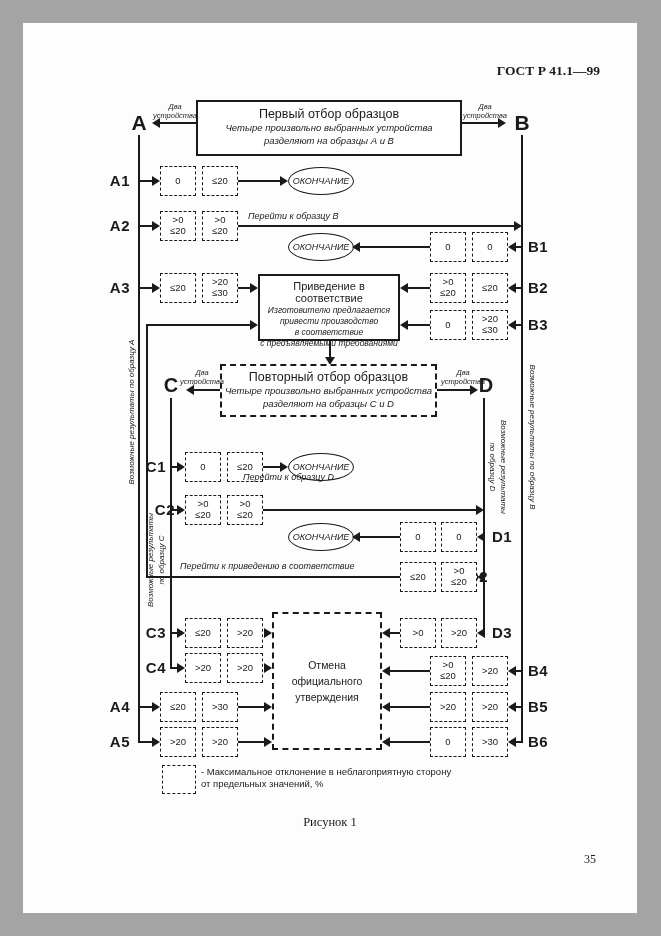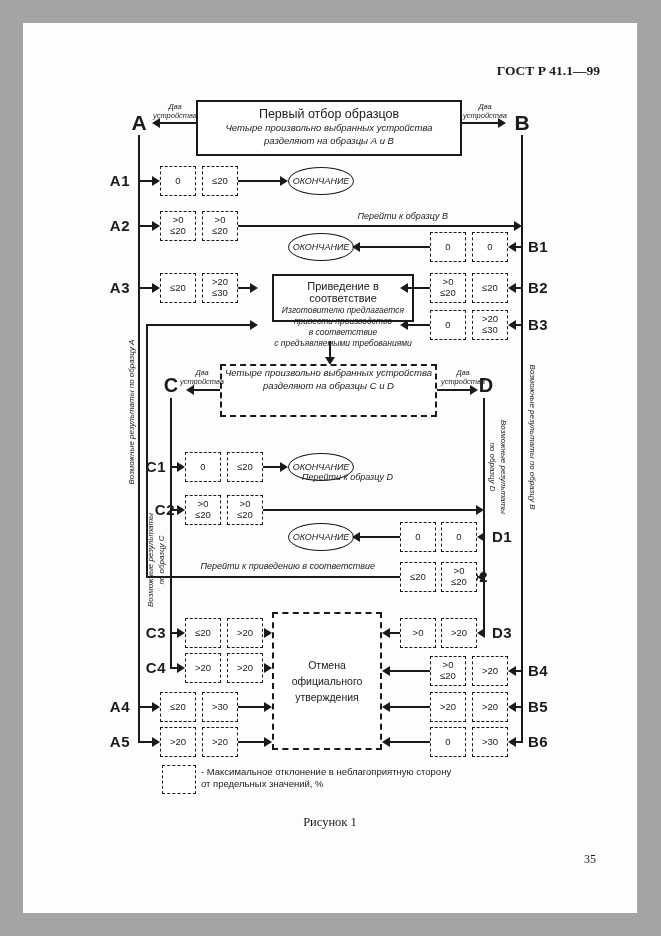--- a/index.html
+++ b/index.html
@@ -33,21 +33,21 @@
   .ctitle{font-size:11px;margin-top:4px}
   .csub{font-size:8.5px;font-style:italic;line-height:1.3;white-space:pre-line;margin-top:1px}
   
   .rowlbl{position:absolute;font-weight:bold;font-size:15px;width:44px;letter-spacing:.5px}
   .rowlbl.ra{text-align:right}
   .bigletter{position:absolute;font-weight:bold;font-size:21px;width:26px;text-align:center}
   .ellipse{position:absolute;width:66px;height:28px;box-sizing:border-box;background:#fff;
     border:1.5px solid #1a1a1a;border-radius:50%;display:flex;align-items:center;justify-content:center;
     font-style:italic;font-size:9px}
   .smlbl{position:absolute;font-size:7.5px;font-style:italic;text-align:center;line-height:1.2;white-space:pre-line}
-  .goto{position:absolute;font-size:9px;font-style:italic;text-align:right}
+  .goto{position:absolute;font-size:9px;font-style:italic;text-align:left}
   .rot{position:absolute;font-size:8px;font-style:italic;white-space:pre;text-align:center;line-height:1.35}
   .rot.ccw{transform:translate(-50%,-50%) rotate(-90deg)}
   .rot.cw{transform:translate(-50%,-50%) rotate(90deg)}
   .cancel-inner{position:absolute;inset:0;display:flex;align-items:center;justify-content:center;
     font-size:10.5px;line-height:1.55;white-space:pre-line;text-align:center}
   .legend-text{position:absolute;font-size:9.5px;line-height:1.3;white-space:pre-line}
 </style>
 </head>
 <body>
 
@@ -113,21 +113,21 @@
 
 <div class="rowlbl ra" style="left:86px;top:279px">А3</div>
 <div class="hl" style="left:139px;top:287px;width:13px"></div>
 <div class="ah r" style="left:152px;top:283px"></div>
 <div class="vbox" style="left:160px;top:273px">≤20</div>
 <div class="vbox" style="left:202px;top:273px">&gt;20
 ≤30</div>
 <div class="hl" style="left:238px;top:287px;width:12px"></div>
 <div class="ah r" style="left:250px;top:283px"></div>
 
-<div class="bbox solidb" style="left:272px;top:274px;width:142px;height:48px">
+<div class="bbox solidb" style="left:258px;top:274px;width:142px;height:67px">
   <div class="ctitle">Приведение в соответствие</div>
   <div class="csub">Изготовителю предлагается
 привести производство
 в соответствие
 с предъявляемыми требованиями</div>
 </div>
 
 <div class="rowlbl" style="left:528px;top:279px">В2</div>
 <div class="ah l" style="left:400px;top:283px"></div>
 <div class="hl" style="left:408px;top:287px;width:22px"></div>
@@ -147,20 +147,21 @@
 <div class="hl" style="left:516px;top:324px;width:6px"></div>
 
 <div class="vl" style="left:146px;top:324px;height:254px"></div>
 <div class="hl" style="left:147px;top:324px;width:103px"></div>
 <div class="ah r" style="left:250px;top:320px"></div>
 
 <div class="vl" style="left:329px;top:341px;height:16px"></div>
 <div class="ah d" style="left:325px;top:357px"></div>
 
 <div class="bbox dashb" style="left:220px;top:364px;width:217px;height:53px">
+  <div class="btitle" style="margin-top:4px">Повторный отбор образцов</div>
   <div class="bsub">Четыре произвольно выбранных устройства
 разделяют на образцы С и D</div>
 </div>
 <div class="smlbl" style="left:173px;top:368px;width:58px">Два
 устройства</div>
 <div class="hl" style="left:194px;top:389px;width:26px"></div>
 <div class="ah l" style="left:186px;top:385px"></div>
 <div class="smlbl" style="left:434px;top:368px;width:58px">Два
 устройства</div>
 <div class="hl" style="left:437px;top:389px;width:33px"></div>

